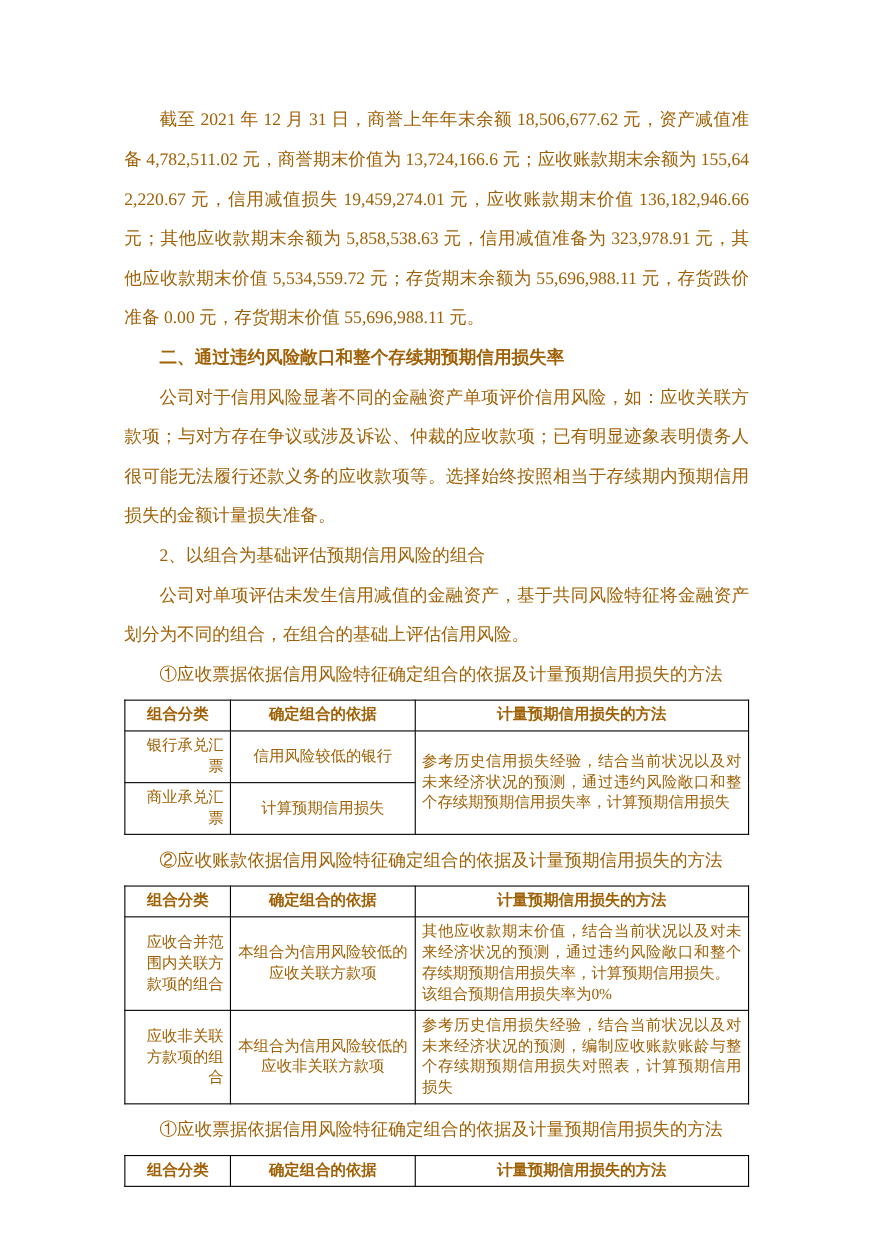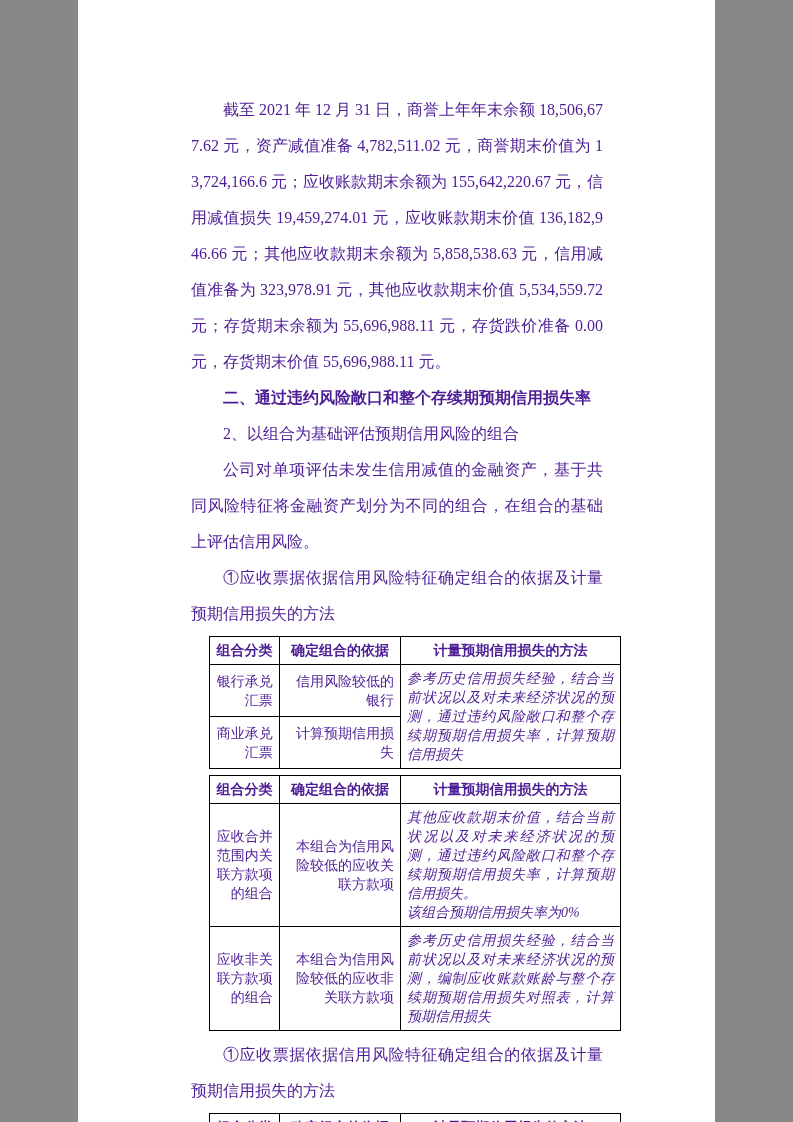--- a/index.html
+++ b/index.html
@@ -1,58 +1,59 @@
 <!DOCTYPE html>
 <html><head>
 <meta charset="utf-8">
 <style>
   html,body{margin:0;padding:0;background:#888;}
   .page{
-    width:637px;height:1122px;background:#ffffff;margin:0 auto;
+    width:793px;height:1122px;background:#ffffff;margin:0 auto;
     box-sizing:border-box;padding:92px 112px 0 113px;
     font-family:"Liberation Serif","DejaVu Serif",serif;
-    color:#4c1d95;overflow:hidden;
+    color:#a16207;overflow:hidden;
   }
   .para{
     font-size:16px;line-height:36px;text-align:justify;
     text-indent:2em;margin:0;word-break:break-all;
   }
   .heading-bold{
     font-size:16px;line-height:36px;font-weight:bold;
     text-indent:2em;margin:0;
   }
   table.doc-table{
     width:100%;border-collapse:collapse;table-layout:fixed;
-    margin:4px 0 6px 18px;
+    margin:4px 0 6px 0;
   }
   table.doc-table th, table.doc-table td{
     border:1px solid #000;
     font-size:14px;line-height:19px;
     padding:4px 6px;vertical-align:middle;
     word-break:break-all;
   }
   table.doc-table th{
     font-weight:bold;text-align:center;
   }
   td.c1{text-align:right;}
-  td.c2{text-align:right;}
-  td.c3{text-align:justify;vertical-align:top;font-style:italic;}
+  td.c2{text-align:center;}
+  td.c3{text-align:justify;vertical-align:top;}
   .col-1{width:17%;}
   .col-2{width:29.5%;}
   .col-3{width:53.5%;}
 </style>
 </head>
 <body>
 
 <div class="page">
 
   <p class="para">截至 2021 年 12 月 31 日，商誉上年年末余额 18,506,677.62 元，资产减值准备 4,782,511.02 元，商誉期末价值为 13,724,166.6 元；应收账款期末余额为 155,642,220.67 元，信用减值损失 19,459,274.01 元，应收账款期末价值 136,182,946.66 元；其他应收款期末余额为 5,858,538.63 元，信用减值准备为 323,978.91 元，其他应收款期末价值 5,534,559.72 元；存货期末余额为 55,696,988.11 元，存货跌价准备 0.00 元，存货期末价值 55,696,988.11 元。</p>
 
   <p class="heading-bold">二、通过违约风险敞口和整个存续期预期信用损失率</p>
 
+  <p class="para">公司对于信用风险显著不同的金融资产单项评价信用风险，如：应收关联方款项；与对方存在争议或涉及诉讼、仲裁的应收款项；已有明显迹象表明债务人很可能无法履行还款义务的应收款项等。选择始终按照相当于存续期内预期信用损失的金额计量损失准备。</p>
 
   <p class="para">2、以组合为基础评估预期信用风险的组合</p>
   <p class="para">公司对单项评估未发生信用减值的金融资产，基于共同风险特征将金融资产划分为不同的组合，在组合的基础上评估信用风险。</p>
 
   <p class="para">①应收票据依据信用风险特征确定组合的依据及计量预期信用损失的方法</p>
 
   <table class="doc-table">
     <colgroup>
       <col class="col-1">
         <col class="col-2">
@@ -71,20 +72,21 @@
         <td class="c2">信用风险较低的银行</td>
         <td class="c3" rowspan="2">参考历史信用损失经验，结合当前状况以及对未来经济状况的预测，通过违约风险敞口和整个存续期预期信用损失率，计算预期信用损失</td>
       </tr>
       <tr>
         <td class="c1">商业承兑汇票</td>
         <td class="c2">计算预期信用损失</td>
       </tr>
     </tbody>
   </table>
 
+  <p class="para">②应收账款依据信用风险特征确定组合的依据及计量预期信用损失的方法</p>
 
   <table class="doc-table">
     <colgroup>
       <col class="col-1">
         <col class="col-2">
         <col class="col-3">
     </colgroup>
     <thead>
       <tr>
         <th>组合分类</th>

